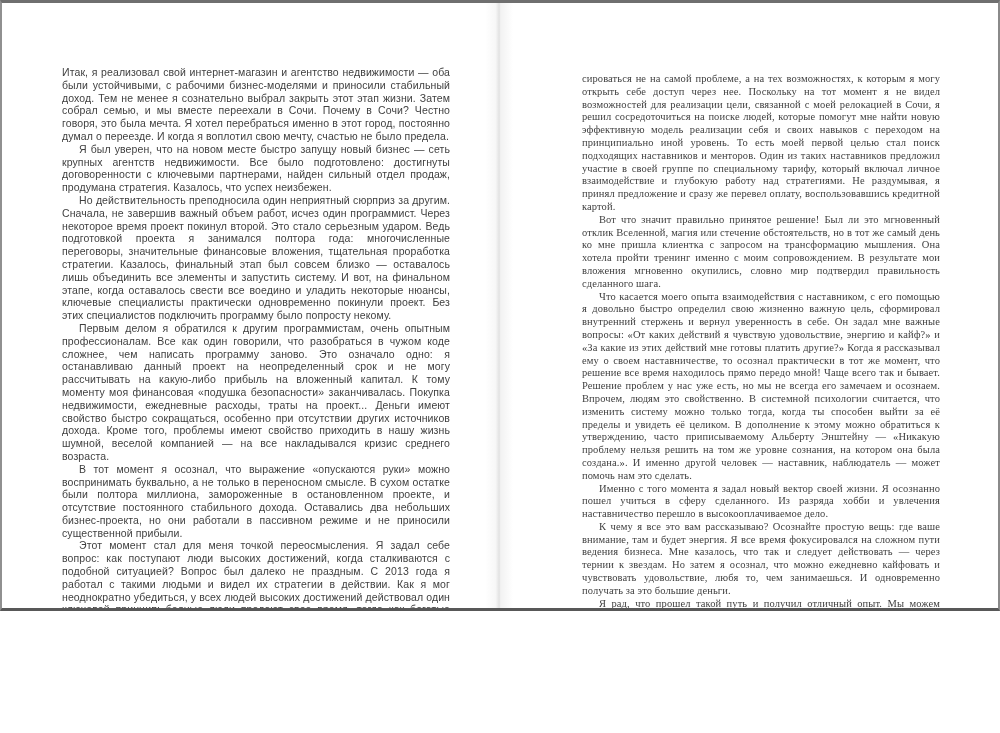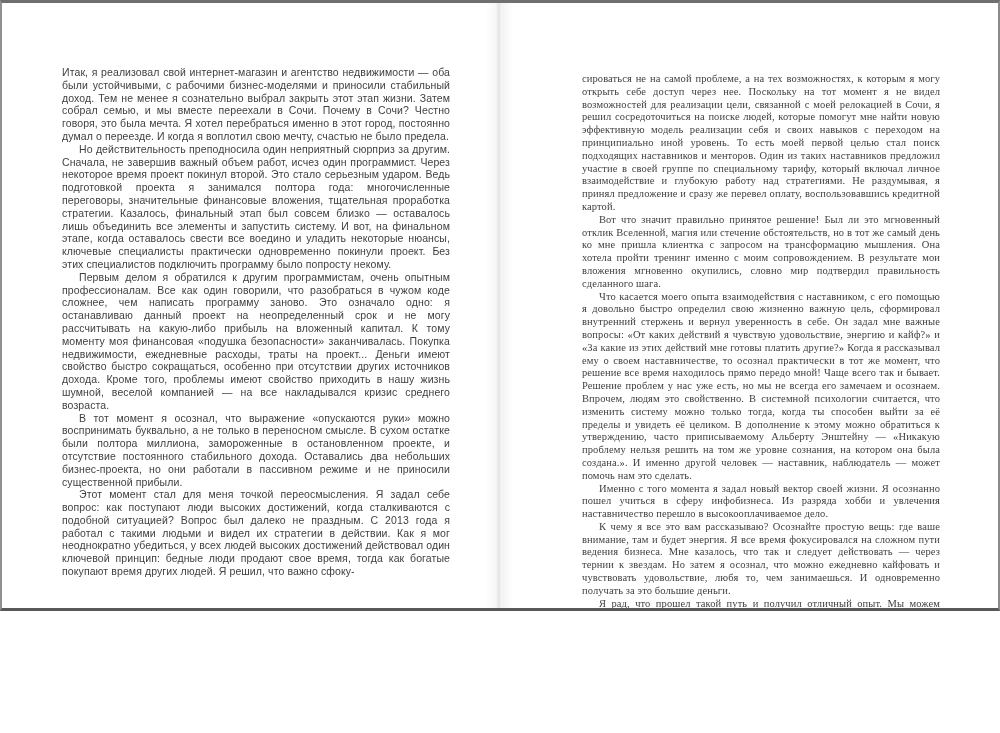--- a/index.html
+++ b/index.html
@@ -80,36 +80,37 @@
 </head>
 <body>
 
 <div class="spread">
 
   <div class="gutter"></div>
 
   <div>
     <div class="text-block text-left">
       <p>Итак, я реализовал свой интернет-магазин и агентство недвижимости — оба были устойчивыми, с рабочими бизнес-моделями и приносили стабильный доход. Тем не менее я сознательно выбрал закрыть этот этап жизни. Затем собрал семью, и мы вместе переехали в Сочи. Почему в Сочи? Честно говоря, это была мечта. Я хотел перебраться именно в этот город, постоянно думал о переезде. И когда я воплотил свою мечту, счастью не было предела.</p>
+      <p class="indent">Я был уверен, что на новом месте быстро запущу новый бизнес — сеть крупных агентств недвижимости. Все было подготовлено: достигнуты договоренности с ключевыми партнерами, найден сильный отдел продаж, продумана стратегия. Казалось, что успех неизбежен.</p>
       <p class="indent">Но действительность преподносила один неприятный сюрприз за другим. Сначала, не завершив важный объем работ, исчез один программист. Через некоторое время проект покинул второй. Это стало серьезным ударом. Ведь подготовкой проекта я занимался полтора года: многочисленные переговоры, значительные финансовые вложения, тщательная проработка стратегии. Казалось, финальный этап был совсем близко — оставалось лишь объединить все элементы и запустить систему. И вот, на финальном этапе, когда оставалось свести все воедино и уладить некоторые нюансы, ключевые специалисты практически одновременно покинули проект. Без этих специалистов подключить программу было попросту некому.</p>
       <p class="indent">Первым делом я обратился к другим программистам, очень опытным профессионалам. Все как один говорили, что разобраться в чужом коде сложнее, чем написать программу заново. Это означало одно: я останавливаю данный проект на неопределенный срок и не могу рассчитывать на какую-либо прибыль на вложенный капитал. К тому моменту моя финансовая «подушка безопасности» заканчивалась. Покупка недвижимости, ежедневные расходы, траты на проект... Деньги имеют свойство быстро сокращаться, особенно при отсутствии других источников дохода. Кроме того, проблемы имеют свойство приходить в нашу жизнь шумной, веселой компанией — на все накладывался кризис среднего возраста.</p>
       <p class="indent">В тот момент я осознал, что выражение «опускаются руки» можно воспринимать буквально, а не только в переносном смысле. В сухом остатке были полтора миллиона, замороженные в остановленном проекте, и отсутствие постоянного стабильного дохода. Оставались два небольших бизнес-проекта, но они работали в пассивном режиме и не приносили существенной прибыли.</p>
       <p class="indent">Этот момент стал для меня точкой переосмысления. Я задал себе вопрос: как поступают люди высоких достижений, когда сталкиваются с подобной ситуацией? Вопрос был далеко не праздным. С 2013 года я работал с такими людьми и видел их стратегии в действии. Как я мог неоднократно убедиться, у всех людей высоких достижений действовал один ключевой принцип: бедные люди продают свое время, тогда как богатые покупают время других людей. Я решил, что важно сфоку-</p>
     </div>
     <div class="footer footer-left">
       <div class="page-number">5</div>
     </div>
   </div>
 
   <div>
     <div class="text-block text-right">
       <p>сироваться не на самой проблеме, а на тех возможностях, к которым я могу открыть себе доступ через нее. Поскольку на тот момент я не видел возможностей для реализации цели, связанной с моей релокацией в Сочи, я решил сосредоточиться на поиске людей, которые помогут мне найти новую эффективную модель реализации себя и своих навыков с переходом на принципиально иной уровень. То есть моей первой целью стал поиск подходящих наставников и менторов. Один из таких наставников предложил участие в своей группе по специальному тарифу, который включал личное взаимодействие и глубокую работу над стратегиями. Не раздумывая, я принял предложение и сразу же перевел оплату, воспользовавшись кредитной картой.</p>
       <p class="indent">Вот что значит правильно принятое решение! Был ли это мгновенный отклик Вселенной, магия или стечение обстоятельств, но в тот же самый день ко мне пришла клиентка с запросом на трансформацию мышления. Она хотела пройти тренинг именно с моим сопровождением. В результате мои вложения мгновенно окупились, словно мир подтвердил правильность сделанного шага.</p>
       <p class="indent">Что касается моего опыта взаимодействия с наставником, с его помощью я довольно быстро определил свою жизненно важную цель, сформировал внутренний стержень и вернул уверенность в себе. Он задал мне важные вопросы: «От каких действий я чувствую удовольствие, энергию и кайф?» и «За какие из этих действий мне готовы платить другие?» Когда я рассказывал ему о своем наставничестве, то осознал практически в тот же момент, что решение все время находилось прямо передо мной! Чаще всего так и бывает. Решение проблем у нас уже есть, но мы не всегда его замечаем и осознаем. Впрочем, людям это свойственно. В системной психологии считается, что изменить систему можно только тогда, когда ты способен выйти за её пределы и увидеть её целиком. В дополнение к этому можно обратиться к утверждению, часто приписываемому Альберту Энштейну — «Никакую проблему нельзя решить на том же уровне сознания, на котором она была создана.». И именно другой человек — наставник, наблюдатель — может помочь нам это сделать.</p>
-      <p class="indent">Именно с того момента я задал новый вектор своей жизни. Я осознанно пошел учиться в сферу инфобизнеса. Из разряда хобби и увлечения наставничество перешло в высокооплачиваемое дело.</p>
+      <p class="indent">Именно с того момента я задал новый вектор своей жизни. Я осознанно пошел учиться в сферу сделанного. Из разряда хобби и увлечения наставничество перешло в высокооплачиваемое дело.</p>
       <p class="indent">К чему я все это вам рассказываю? Осознайте простую вещь: где ваше внимание, там и будет энергия. Я все время фокусировался на сложном пути ведения бизнеса. Мне казалось, что так и следует действовать — через тернии к звездам. Но затем я осознал, что можно ежедневно кайфовать и чувствовать удовольствие, любя то, чем занимаешься. И одновременно получать за это большие деньги.</p>
       <p class="indent">Я рад, что прошел такой путь и получил отличный опыт. Мы можем поделиться с другими людьми только тем, что имеем сами. В самом деле: к кому вы предпочтете обратиться? К человеку, который не понаслышке знает, о чем говорит, потому что испытал все на себе? Или</p>
     </div>
     <div class="footer footer-right">
       <div class="running-title">ВИТАЛИЙ НАУМОВ, ВИТАЛИЙ ЕСАУЛОВ.</div>
       <div class="running-subtitle">Жизнь как миссия</div>
       <div class="page-number">6</div>
     </div>
   </div>
 

